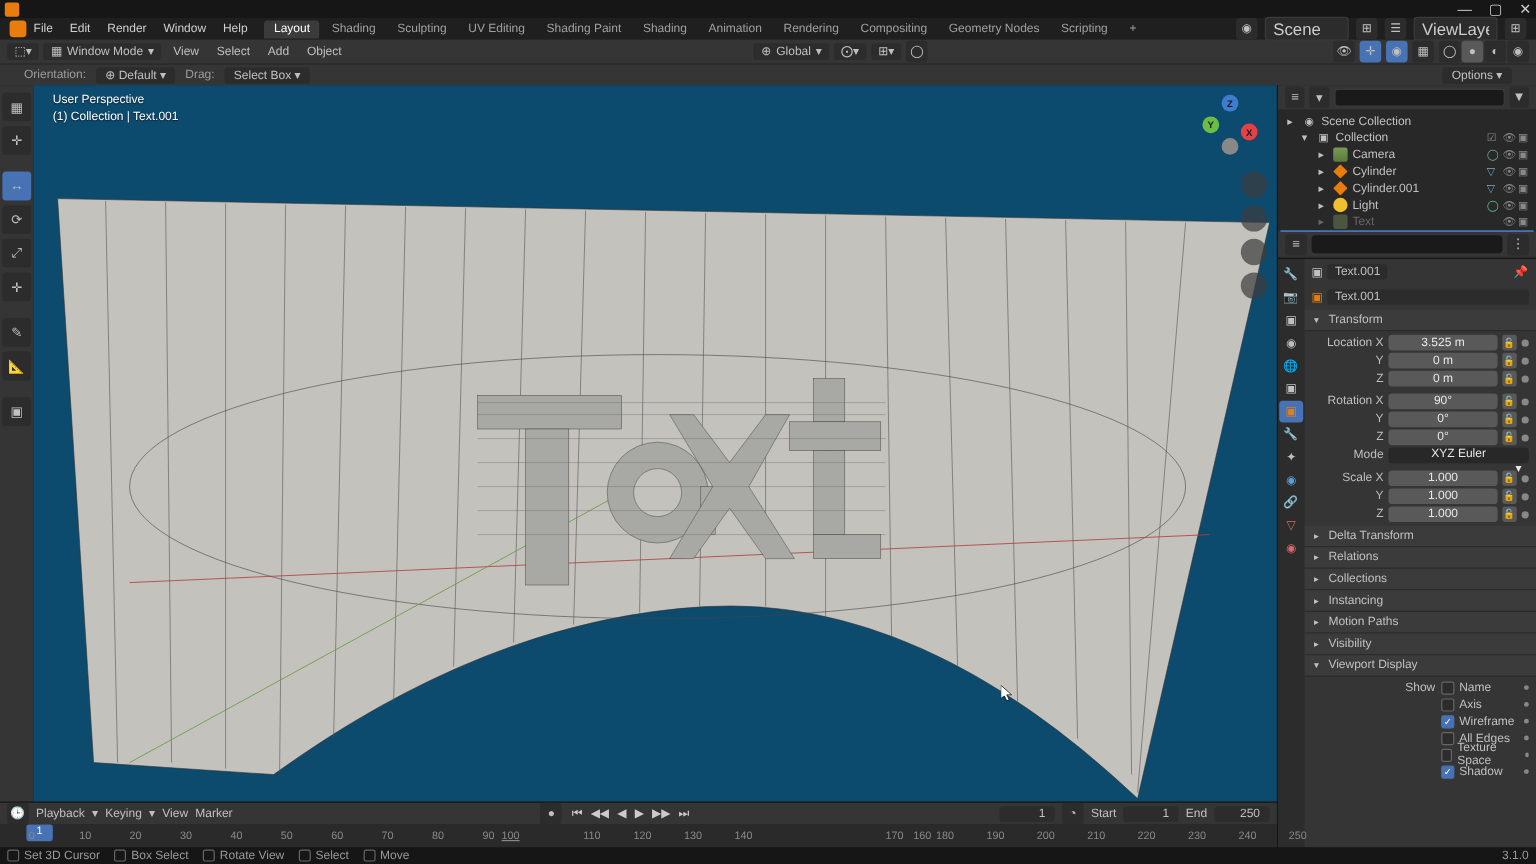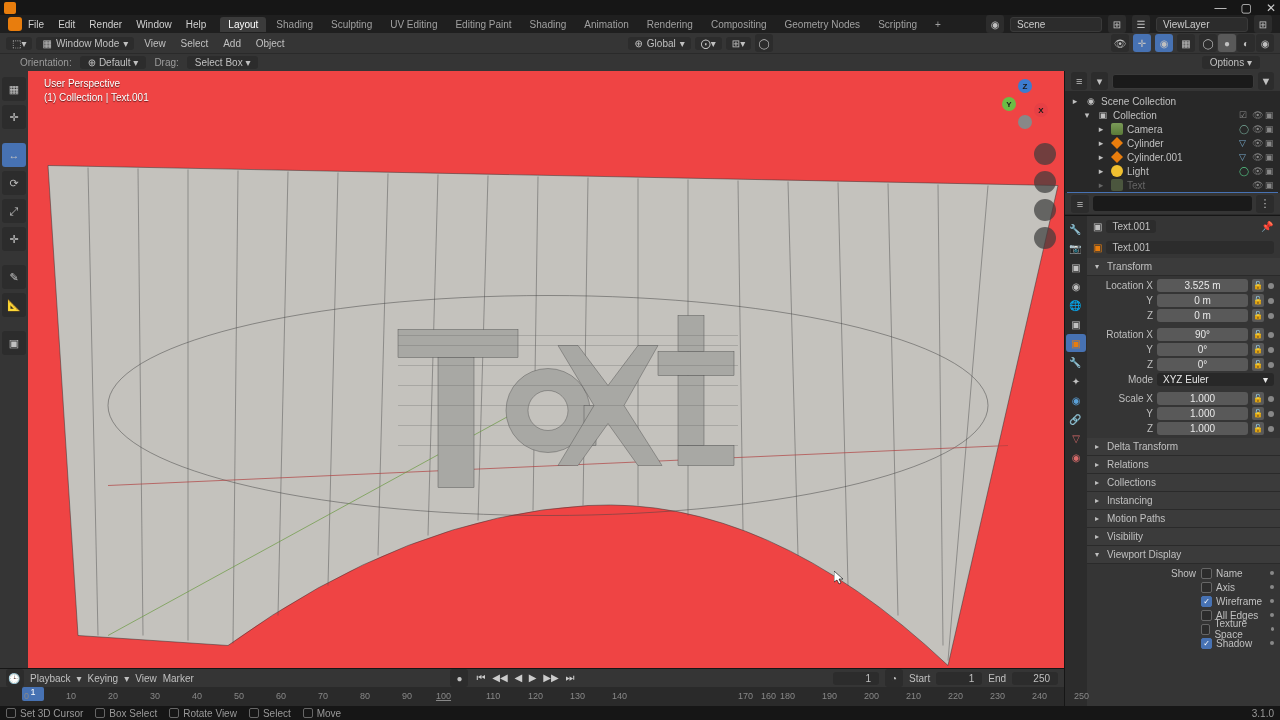--- a/index.html
+++ b/index.html
@@ -13,21 +13,21 @@
 .titlebar .ctrls span { color: #cccccc; font-size: 12px; cursor: pointer; }
 
 
 .topmenu { height: 18px; background: #1f1f1f; display: flex; align-items: center; padding: 0 8px; font-size: 10px; }
 .topmenu .fmenu { display: flex; gap: 14px; }
 .topmenu .fmenu span { color: #d0d0d0; cursor: pointer; }
 .topmenu .tabs { display: flex; gap: 2px; margin-left: 14px; }
 .topmenu .tabs span { padding: 2px 8px; border-radius: 3px 3px 0 0; color: #a0a0a0; cursor: pointer; }
 .topmenu .tabs span.active { background: #3b3b3b; color: #ffffff; }
 .topmenu .rsec { margin-left: auto; display: flex; align-items: center; gap: 6px; }
-.topmenu .rsec input { background: #2c2c2c; border: 1px solid #3a3a3a; color: #ccc; font-size: 10px; padding: 1px 6px; border-radius: 3px; width: 92px; }
+.topmenu .rsec input { background: #2c2c2c; border: 1px solid #3a3a3a; color: #ccc; font-size: 14px; padding: 1px 6px; border-radius: 3px; width: 70px; }
 
 
 .headerbar { height: 20px; background: #353535; display: flex; align-items: center; padding: 0 6px; font-size: 10px; gap: 4px; }
 .headerbar .sel { background: #2c2c2c; padding: 1px 6px; border-radius: 3px; display: flex; align-items: center; gap: 4px; }
 .headerbar .sel.obj { background: #2c2c2c; }
 .headerbar .spacer { flex: 1; }
 .iconbox { width: 18px; height: 18px; background: #2c2c2c; border-radius: 3px; display: inline-flex; align-items: center; justify-content: center; }
 .iconbox.hl { background: #4772b3; }
 .headerbar .hmenu span { padding: 0 6px; cursor: pointer; }
 
@@ -40,21 +40,21 @@
 
 .main { position: absolute; top: 71px; left: 0; right: 0; bottom: 0; display: flex; }
 
 
 .lefttools { width: 28px; background: #353535; display: flex; flex-direction: column; gap: 4px; padding: 6px 0; align-items: center; }
 .lefttools .toolbtn { width: 24px; height: 24px; background: #2c2c2c; border-radius: 3px; display: flex; align-items: center; justify-content: center; cursor: pointer; }
 .lefttools .toolbtn.active { background: #4772b3; }
 .lefttools .gap { height: 6px; }
 
 
-.viewport { flex: 1; background: #ef4444; position: relative; overflow: hidden; }
+.viewport { flex: 1; background: #0c4a6e; position: relative; overflow: hidden; }
 .vp-overlay { position: absolute; top: 6px; left: 16px; color: #ffffff; font-size: 10px; line-height: 14px; text-shadow: 0 1px 1px rgba(0,0,0,.6); }
 
 
 .gizmo { position: absolute; top: 8px; right: 10px; width: 60px; height: 60px; }
 .gizmo .ball { width: 14px; height: 14px; border-radius: 50%; position: absolute; font-size: 8px; color: #1a1a1a; display:flex; align-items:center; justify-content:center; font-weight:bold; }
 .gizmo .cx { background: #e64045; } .gizmo .cy { background: #6bbd45; } .gizmo .cz { background: #3d7ccf; }
 
 .navbtns { position: absolute; top: 72px; right: 8px; width: 22px; display: flex; flex-direction: column; gap: 6px; }
 .navbtns div { width: 22px; height: 22px; background: rgba(60,60,60,.7); border-radius: 50%; }
 
@@ -79,21 +79,21 @@
 .proptabs .ptab.active { background: #4772b3; }
 .propbody { flex:1; overflow-y:auto; font-size: 10px; }
 .crumb { padding: 4px 6px; background: #353535; display: flex; align-items: center; gap: 4px; }
 .crumb .box { background:#2c2c2c; padding:1px 6px; border-radius:3px; }
 .panel-hdr { padding: 3px 8px; background: #3b3b3b; border-bottom: 1px solid #2a2a2a; display:flex; align-items:center; gap:4px; cursor:pointer; }
 .panel-hdr .car { font-size:8px; display:inline-block; width:8px; }
 .panel-body { padding: 2px 0; }
 .proprow { display: flex; align-items: center; height: 15px; padding: 0 6px; gap: 4px; }
 .proprow .plbl { width: 60px; text-align: right; color: #bfbfbf; font-size:10px; }
 .proprow .pval { flex: 1; background: #595959; border-radius: 3px; padding: 0 6px; height: 13px; font-size: 10px; text-align:center; color:#e8e8e8; display:flex; align-items:center; justify-content:center; }
-.proprow .pval.dd { background:#282828; text-align:left; justify-content:flex-start; }
+.proprow .pval.dd { background:#282828; text-align:left; justify-content:flex-start;flex-direction:column; }
 .proprow .mini { width: 12px; height: 13px; background:#595959; border-radius:2px; font-size:8px; display:flex; align-items:center; justify-content:center; }
 .proprow .dot { width: 6px; height:6px; border-radius:50%; background:#888; }
 .chkrow { display:flex; align-items:center; height: 14px; padding: 0 6px 0 114px; gap: 4px; }
 .chkrow .chk { width: 11px; height: 11px; border: 1px solid #666; border-radius: 2px; display:inline-flex; align-items:center; justify-content:center; font-size:8px; background:#2c2c2c; }
 .chkrow .chk.on { background:#4772b3; border-color:#4772b3; color:#fff; }
 .chkrow .clbl { color:#c0c0c0; }
 .chkrow .dot { margin-left:auto; width:4px; height:4px; border-radius:50%; background:#888; }
 .chklabel { position:absolute; left:84px; }
 
 
@@ -143,21 +143,21 @@
     <span>Edit</span>
     <span>Render</span>
     <span>Window</span>
     <span>Help</span>
   </div>
   <div class="tabs">
     <span class="active">Layout</span>
     <span>Shading</span>
     <span>Sculpting</span>
     <span>UV Editing</span>
-    <span>Editing Paint</span>
+    <span>Shading Paint</span>
     <span>Shading</span>
     <span>Animation</span>
     <span>Rendering</span>
     <span>Compositing</span>
     <span>Geometry Nodes</span>
     <span>Scripting</span>
     <span>+</span>
   </div>
   <div class="rsec">
     <div class="iconbox">◉</div>
@@ -579,21 +579,21 @@
         <span style="left: 24px;">0</span>
         <span style="left: 66px;">10</span>
         <span style="left: 108px; text-align: center;">20</span>
         <span style="left: 150px;">30</span>
         <span style="left: 192px;">40</span>
         <span style="left: 234px;">50</span>
         <span style="left: 276px;">60</span>
         <span style="left: 318px;">70</span>
         <span style="left: 360px;">80</span>
         <span style="left: 402px;">90</span>
-        <span style="left: 436px; text-decoration: underline;">100</span>
+        <span style="left: 418px; text-decoration: underline;">100</span>
         <span style="left: 486px;">110</span>
         <span style="left: 528px;">120</span>
         <span style="left: 570px;">130</span>
         <span style="left: 612px;">140</span>
         <span style="left: 654px; margin-top: 45px;">150</span>
         <span style="left: 713px; margin-left: 48px;">160</span>
         <span style="left: 738px;">170</span>
         <span style="left: 780px;">180</span>
         <span style="left: 822px;">190</span>
         <span style="left: 864px;">200</span>

